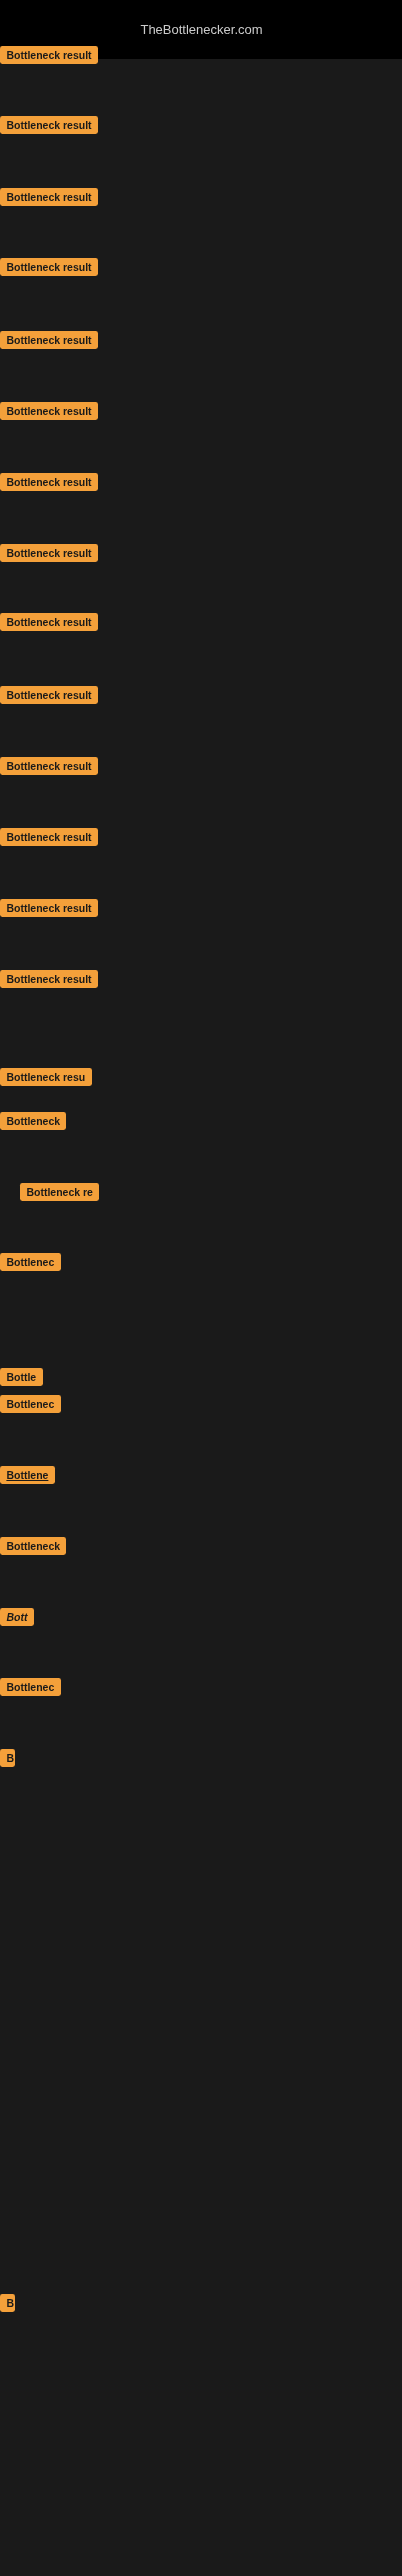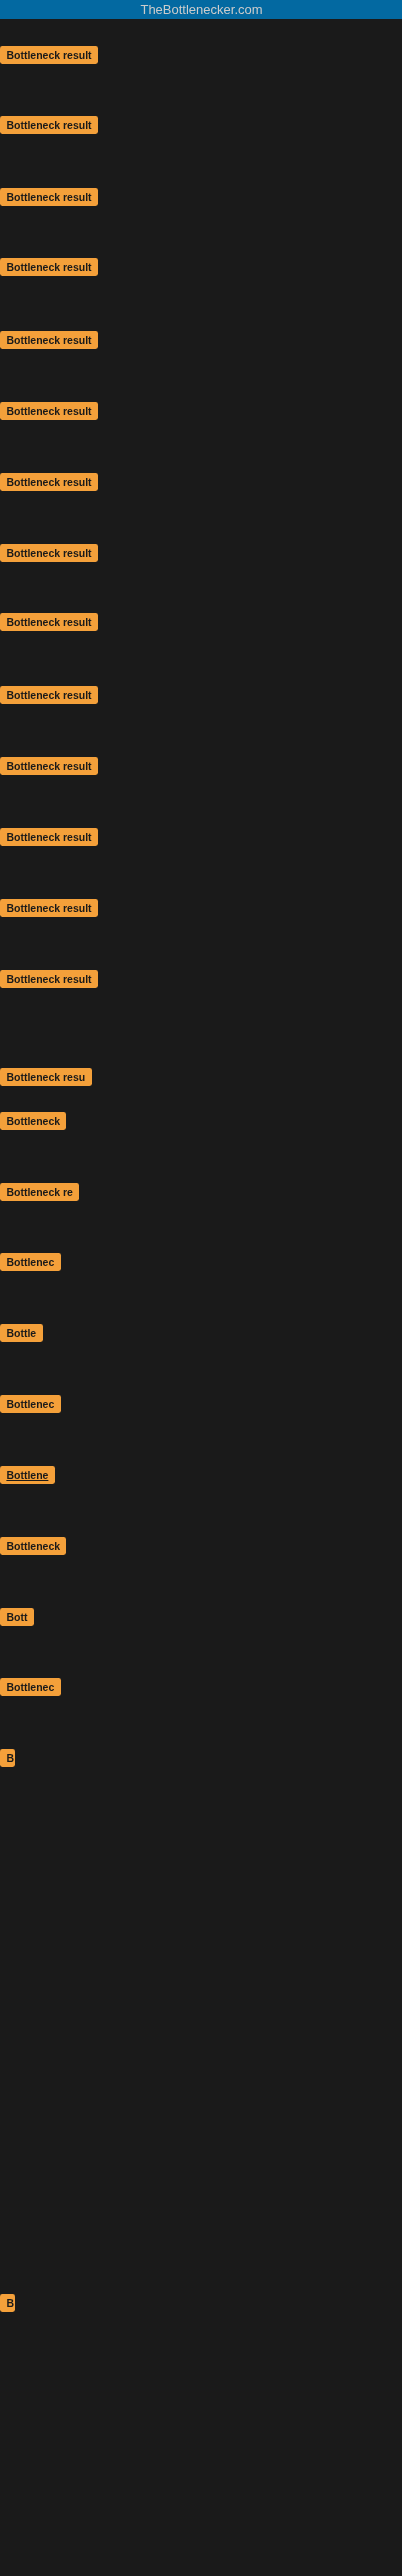--- a/index.html
+++ b/index.html
@@ -13,22 +13,22 @@
       min-height: 2576px;
       background-color: #1a1a1a;
       font-family: Arial, sans-serif;
       position: relative;
     }
 
     .site-title {
       text-align: center;
       color: #cccccc;
       font-size: 13px;
-      padding: 2px 0;
-      background-color: #0369a1;
+      padding: 22px 0;
+      background-color: #000000;
     }
 
     .bottleneck-item {
       position: absolute;
       left: 0;
     }
 
     .bottleneck-badge {
       background-color: #f4a03a;
       color: #1a1a1a;
@@ -58,24 +58,24 @@
     <div class="bottleneck-item" style="top: 473px; left: 0px;"><span class="bottleneck-badge" style="max-width: 142px;">Bottleneck result</span></div>
     <div class="bottleneck-item" style="top: 544px; left: 0px;"><span class="bottleneck-badge" style="max-width: 145px;">Bottleneck result</span></div>
     <div class="bottleneck-item" style="top: 613px; left: 0px;"><span class="bottleneck-badge" style="max-width: 144px;">Bottleneck result</span></div>
     <div class="bottleneck-item" style="top: 686px; left: 0px;"><span class="bottleneck-badge" style="max-width: 142px;">Bottleneck result</span></div>
     <div class="bottleneck-item" style="top: 757px; left: 0px;"><span class="bottleneck-badge" style="max-width: 138px;">Bottleneck result</span></div>
     <div class="bottleneck-item" style="top: 828px; left: 0px;"><span class="bottleneck-badge" style="max-width: 135px;">Bottleneck result</span></div>
     <div class="bottleneck-item" style="top: 899px; left: 0px;"><span class="bottleneck-badge" style="max-width: 134px;">Bottleneck result</span></div>
     <div class="bottleneck-item" style="top: 970px; left: 0px;"><span class="bottleneck-badge" style="max-width: 129px;">Bottleneck result</span></div>
     <div class="bottleneck-item" style="top: 1068px; left: 0px;"><span class="bottleneck-badge" style="max-width: 119px;">Bottleneck resu</span></div>
     <div class="bottleneck-item" style="top: 1112px; left: 0px;"><span class="bottleneck-badge" style="max-width: 81px;">Bottleneck</span></div>
-    <div class="bottleneck-item" style="top: 1183px; left: 0px;"><span class="bottleneck-badge" style="max-width: 101px;">Bottleneck re</span></div>
+    <div class="bottleneck-item" style="top: 1183px; left: 0px;"><span class="bottleneck-badge" style="max-width: 101px; margin-left: 20px;">Bottleneck re</span></div>
     <div class="bottleneck-item" style="top: 1253px; left: 0px;"><span class="bottleneck-badge" style="max-width: 71px;">Bottlenec</span></div>
-    <div class="bottleneck-item" style="top: 1324px; left: 0px;"><span class="bottleneck-badge" style="max-width: 47px;">Bottle</span></div>
+    <div class="bottleneck-item" style="top: 1324px; left: 0px;"><span class="bottleneck-badge" style="max-width: 47px; margin-top: 44px;">Bottle</span></div>
     <div class="bottleneck-item" style="top: 1395px; left: 0px;"><span class="bottleneck-badge" style="max-width: 71px;">Bottlenec</span></div>
     <div class="bottleneck-item" style="top: 1466px; left: 0px;"><span class="bottleneck-badge" style="max-width: 64px; text-decoration: underline;">Bottlene</span></div>
     <div class="bottleneck-item" style="top: 1537px; left: 0px;"><span class="bottleneck-badge" style="max-width: 81px;">Bottleneck</span></div>
-    <div class="bottleneck-item" style="top: 1608px; left: 0px;"><span class="bottleneck-badge" style="max-width: 39px;">Bott</span></div>
+    <div class="bottleneck-item" style="top: 1608px; left: 0px; font-style: italic;"><span class="bottleneck-badge" style="max-width: 39px;">Bott</span></div>
     <div class="bottleneck-item" style="top: 1678px; left: 0px;"><span class="bottleneck-badge" style="max-width: 71px;">Bottlenec</span></div>
     <div class="bottleneck-item" style="top: 1749px; left: 0px;"><span class="bottleneck-badge" style="max-width: 14.5px;">B</span></div>
     <div class="bottleneck-item" style="top: 2294px; left: 0px;"><span class="bottleneck-badge" style="max-width: 14.5px;">B</span></div>
   </div>
 
 
 </body></html>

